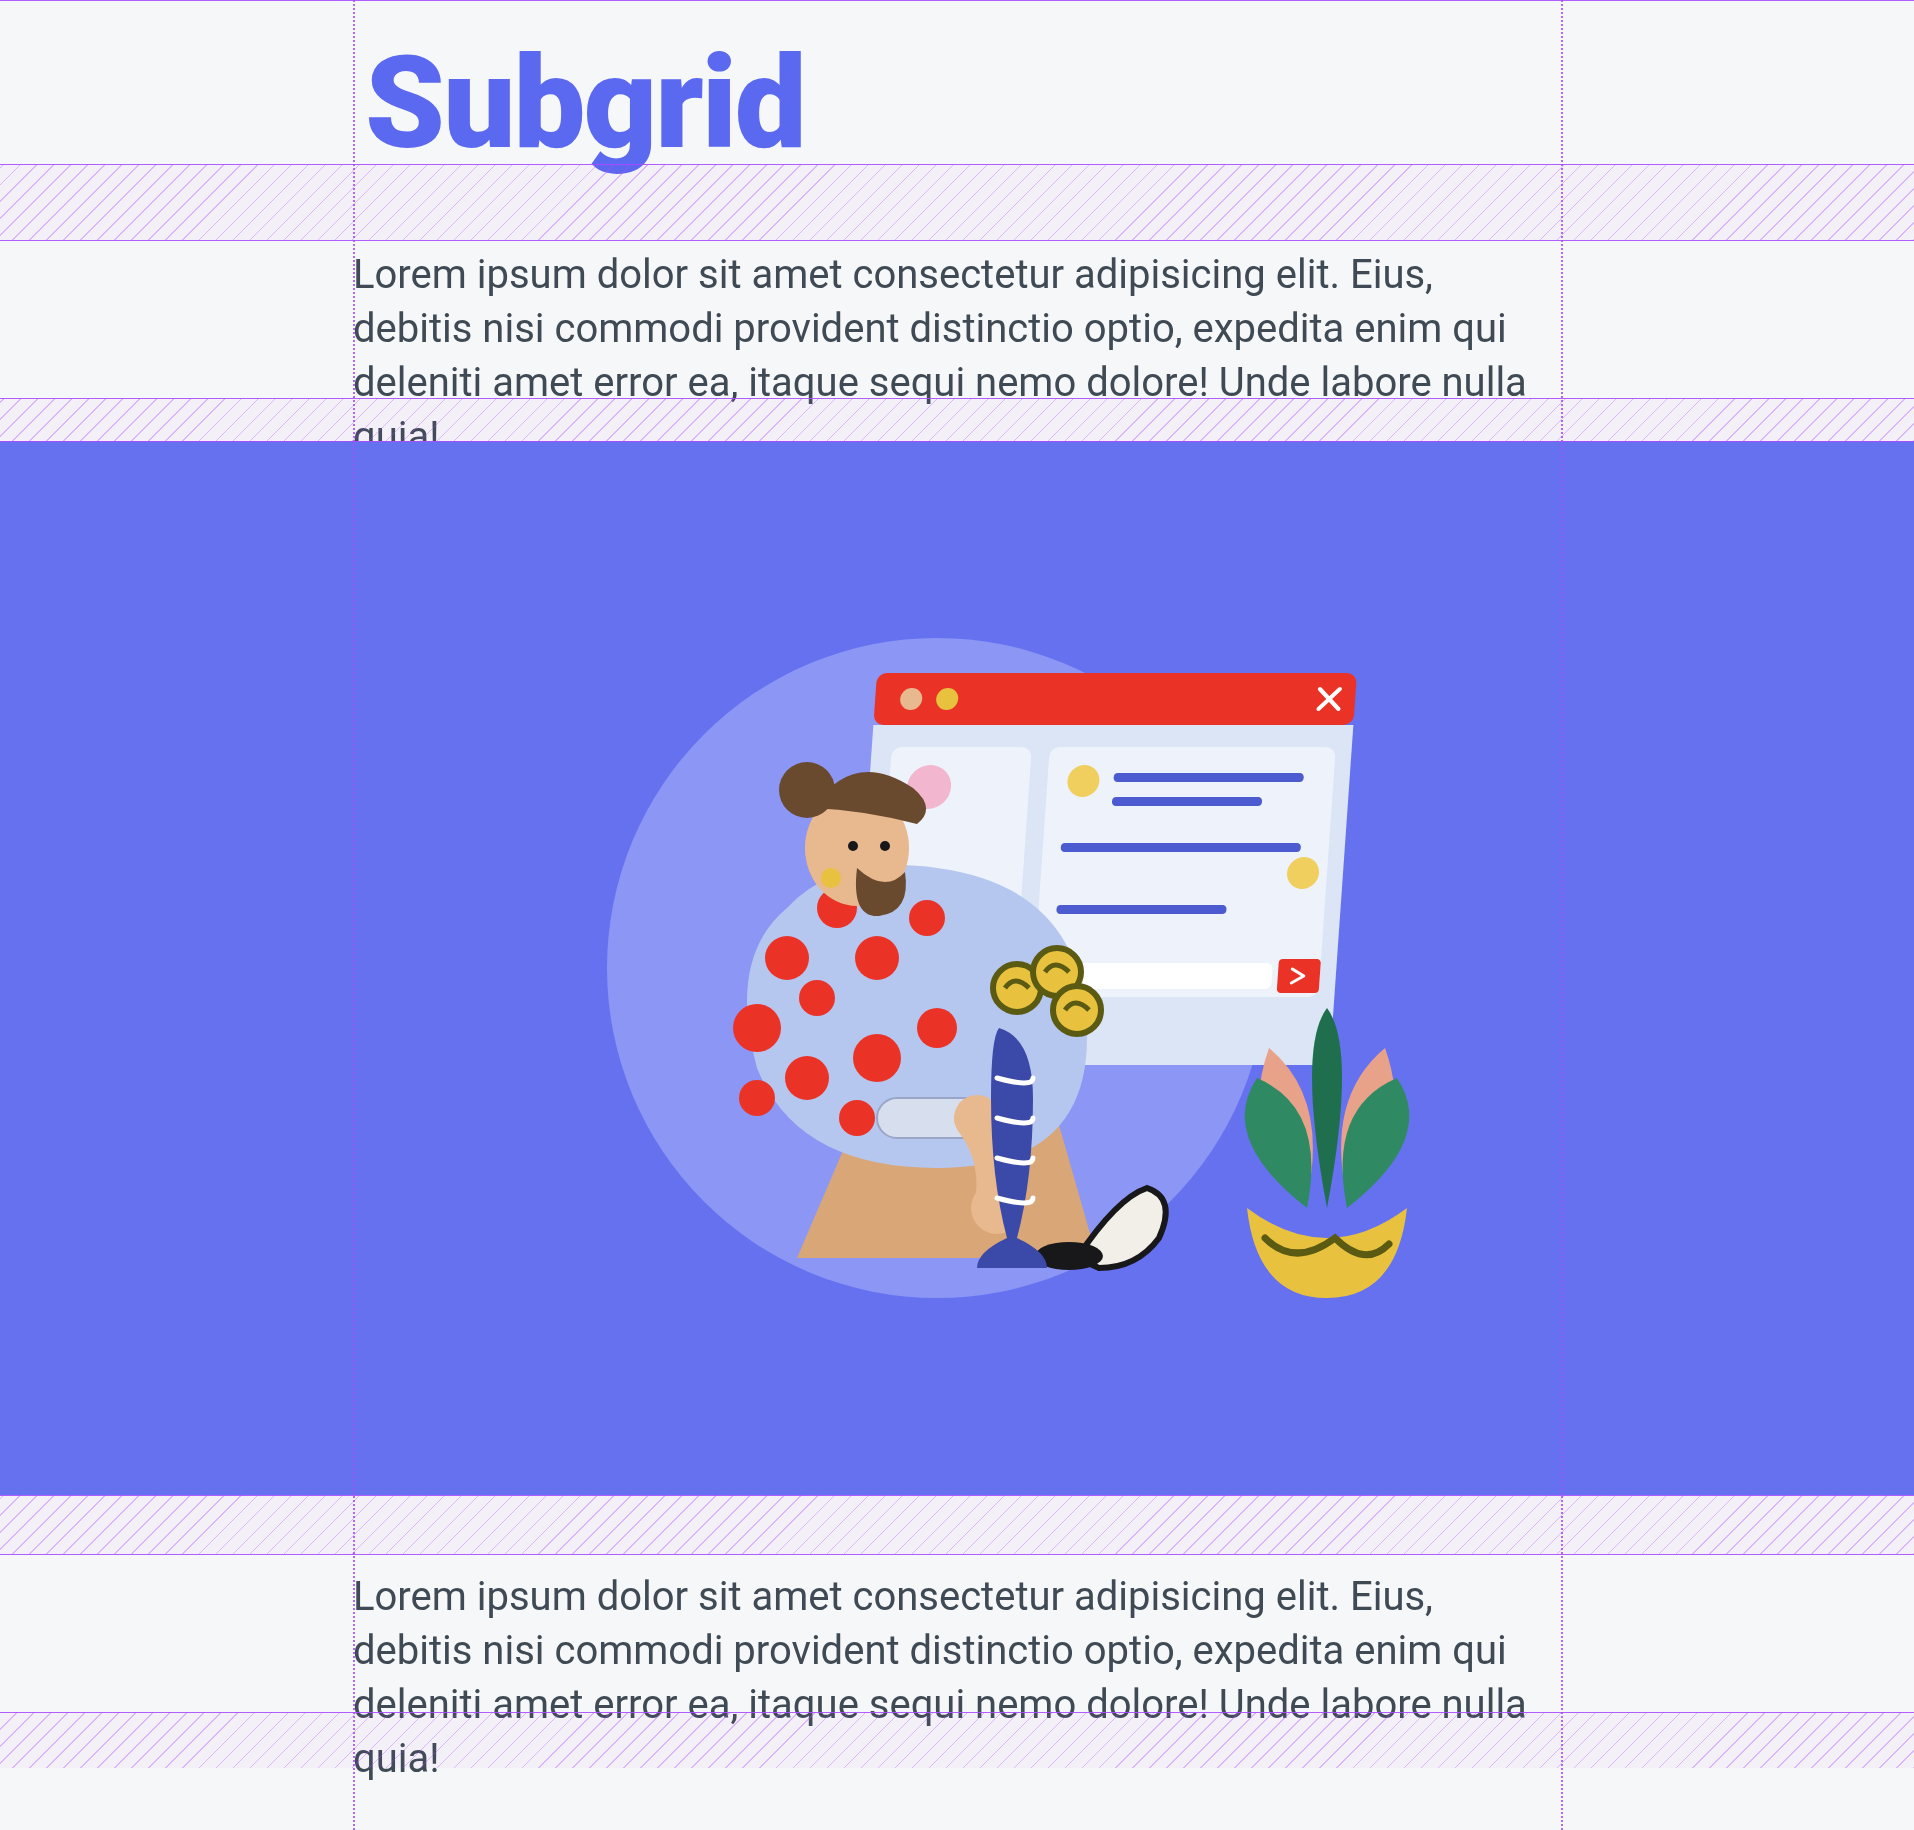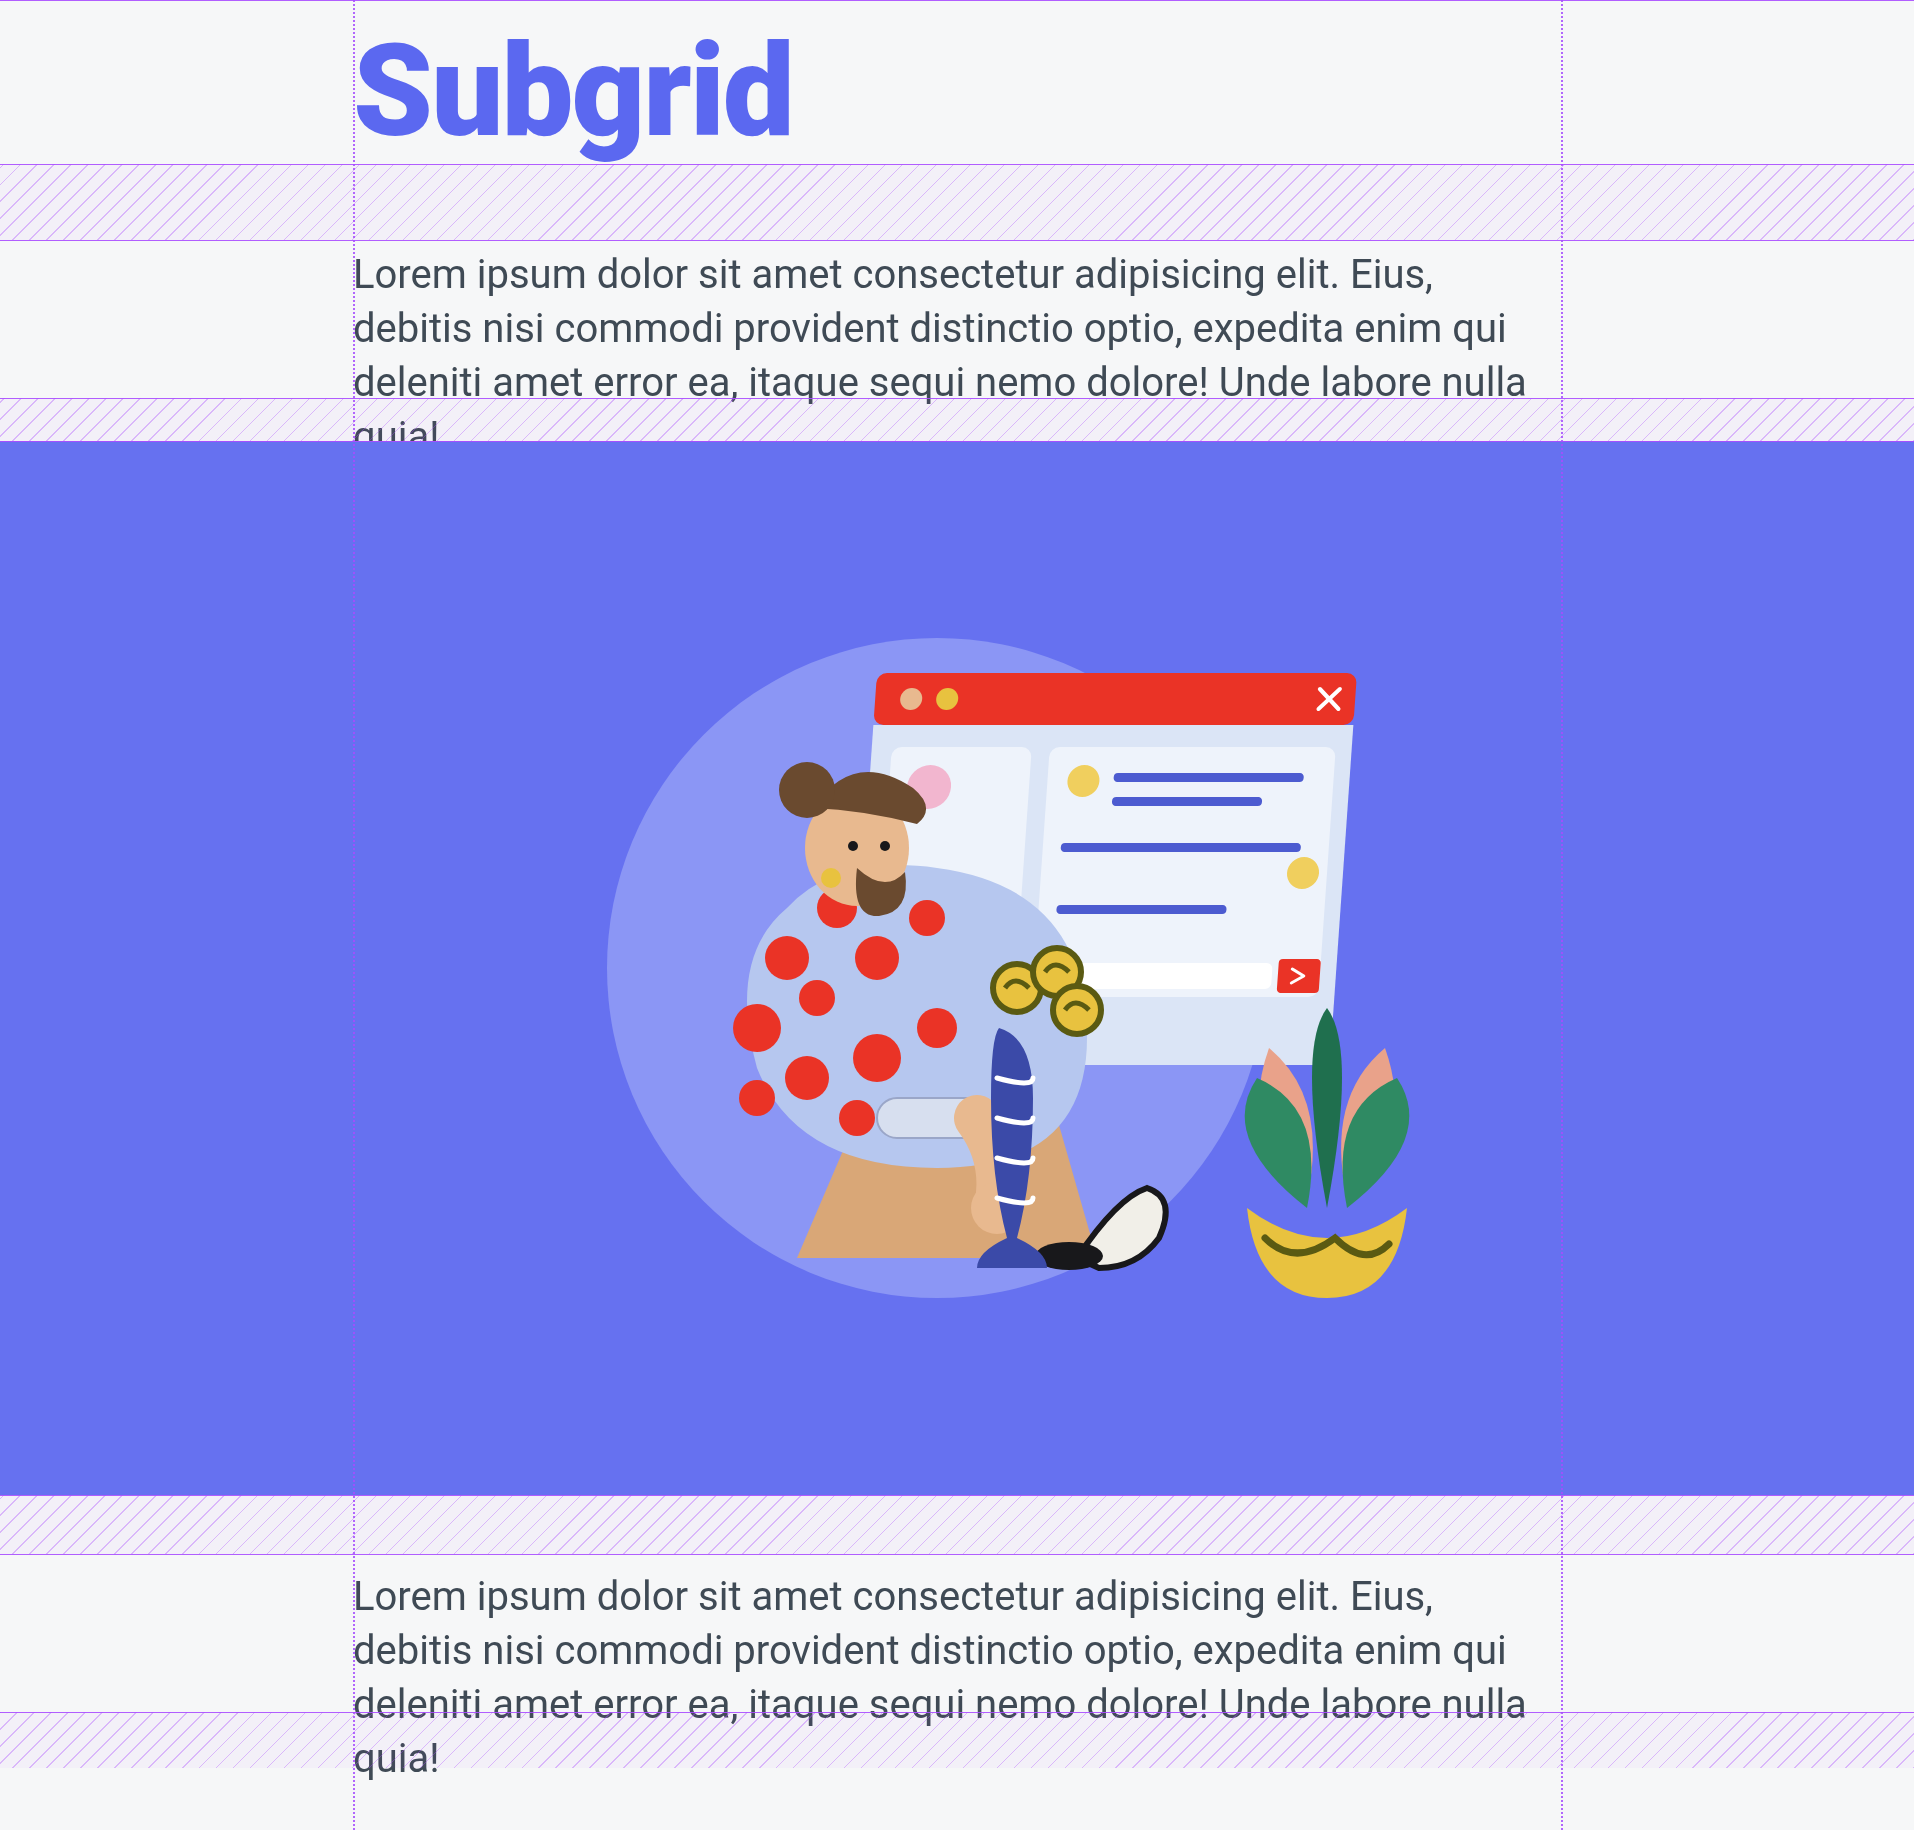--- a/index.html
+++ b/index.html
@@ -53,21 +53,21 @@
 
   
   .content {
     position: absolute;
     left: 353px;
     width: 1208px;
     top: 0;
   }
 
   h1.title {
-    margin: 0;
+    margin: 12px;
     padding-top: 10px;
     font-size: 128px;
     line-height: 1.05;
     font-weight: 900;
     letter-spacing: -2px;
     color: #5b68f0;
   }
 
   p.body {
     margin: 0;

